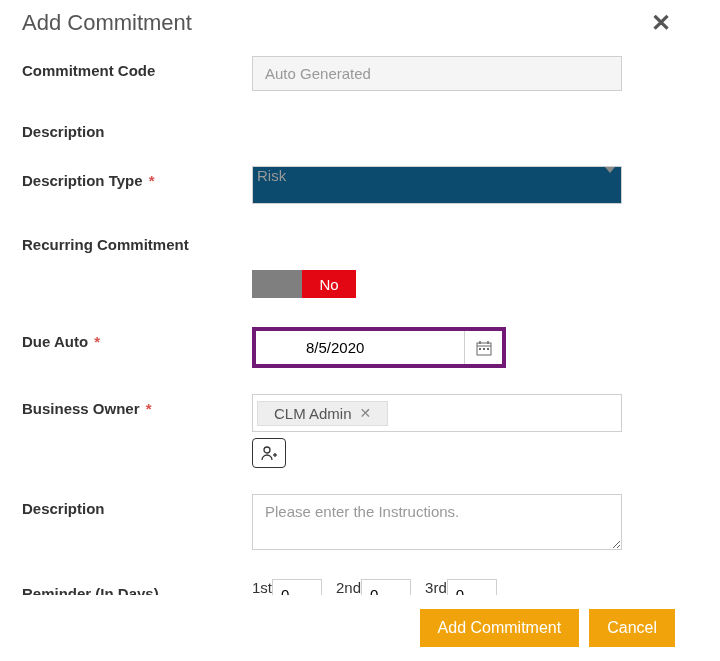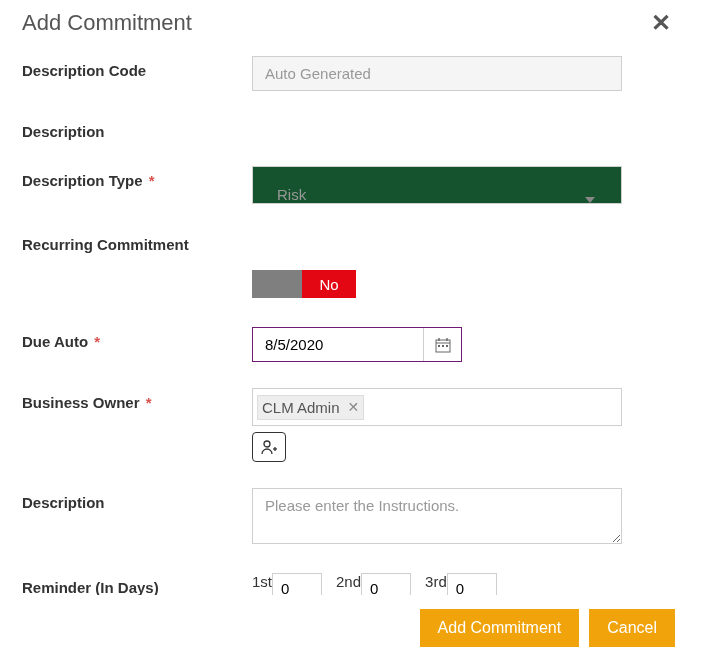--- a/index.html
+++ b/index.html
@@ -79,25 +79,25 @@
     font-family: inherit;
   }
   input[disabled].fc { background: #f5f5f5; color: #999; }
   textarea.fc { resize: both; height: 56px; color: #333; }
   textarea.fc::placeholder, input.fc::placeholder { color: #999; }
 
   .select-wrap {
     position: relative;
     width: 100%;
     border: 1px solid #cfcfcf;
-    background: #14532d;
+    background: #0c4a6e;
     height: 38px;
     display: flex;
-    align-items: flex-end;
-    padding: 0 24px;
+    align-items: flex-start;
+    padding: 0 4px;
     cursor: pointer;
   }
   .select-val { color: #999; flex: 1; }
   .chevron {
     width: 0; height: 0;
     border-left: 5px solid transparent;
     border-right: 5px solid transparent;
     border-top: 6px solid #888;
     margin-right: 2px;
   }
@@ -117,21 +117,22 @@
     background: #e30613;
     color: #fff;
     display: flex;
     align-items: center;
     justify-content: center;
     font-size: 15px;
   }
 
   .date-group {
     display: inline-flex;
-    border: 1px solid #701a75;
+    border: 4px solid #701a75;
+    padding-left: 38px;
   }
   .date-input {
     border: none;
     padding: 8px 12px;
     font-size: 15px;
     width: 170px;
     outline: none;
     font-family: inherit;
   }
   .date-btn {
@@ -152,21 +153,21 @@
     border: 1px solid #cfcfcf;
     padding: 4px;
     min-height: 38px;
     display: flex;
     align-items: center;
     flex-wrap: wrap;
   }
   .tag {
     background: #eee;
     border: 1px solid #ddd;
-    padding: 3px 4px;
+    padding: 3px 16px;
     font-size: 15px;
     color: #555;
     display: inline-flex;
     align-items: center;
   }
   .tag-x { margin-left: 8px; color: #888; cursor: pointer; font-size: 14px; }
   .add-person-btn {
     margin-top: 6px;
     width: 34px; height: 30px;
     border: 1px solid #333;
@@ -212,21 +213,21 @@
 
   <div class="modal-header">
     <div class="modal-title">Add Commitment</div>
     <div class="close-icon">✕</div>
   </div>
 
   <div class="modal-body-wrap">
     <div class="modal-body">
 
       <div class="form-row">
-        <div class="form-label">Description Code</div>
+        <div class="form-label">Commitment Code</div>
         <div class="form-control-col">
           <input type="text" class="fc" disabled="" placeholder="Auto Generated" style="">
         </div>
       </div>
 
       <div class="form-row">
         <div class="form-label">Description</div>
       </div>
 
       <div class="form-row">

